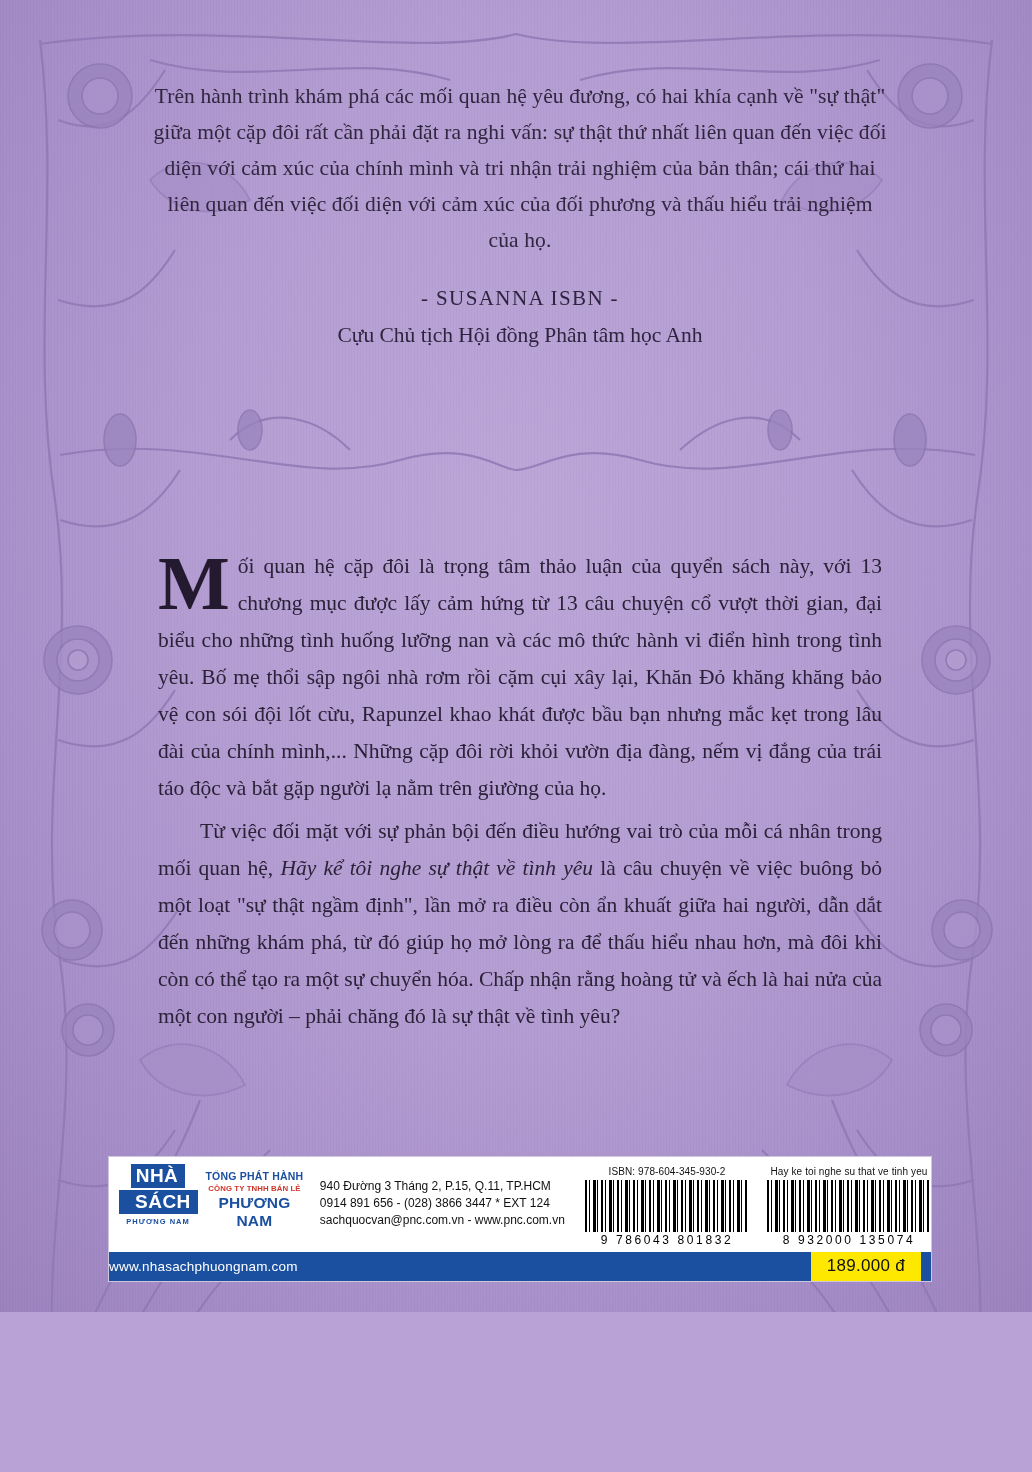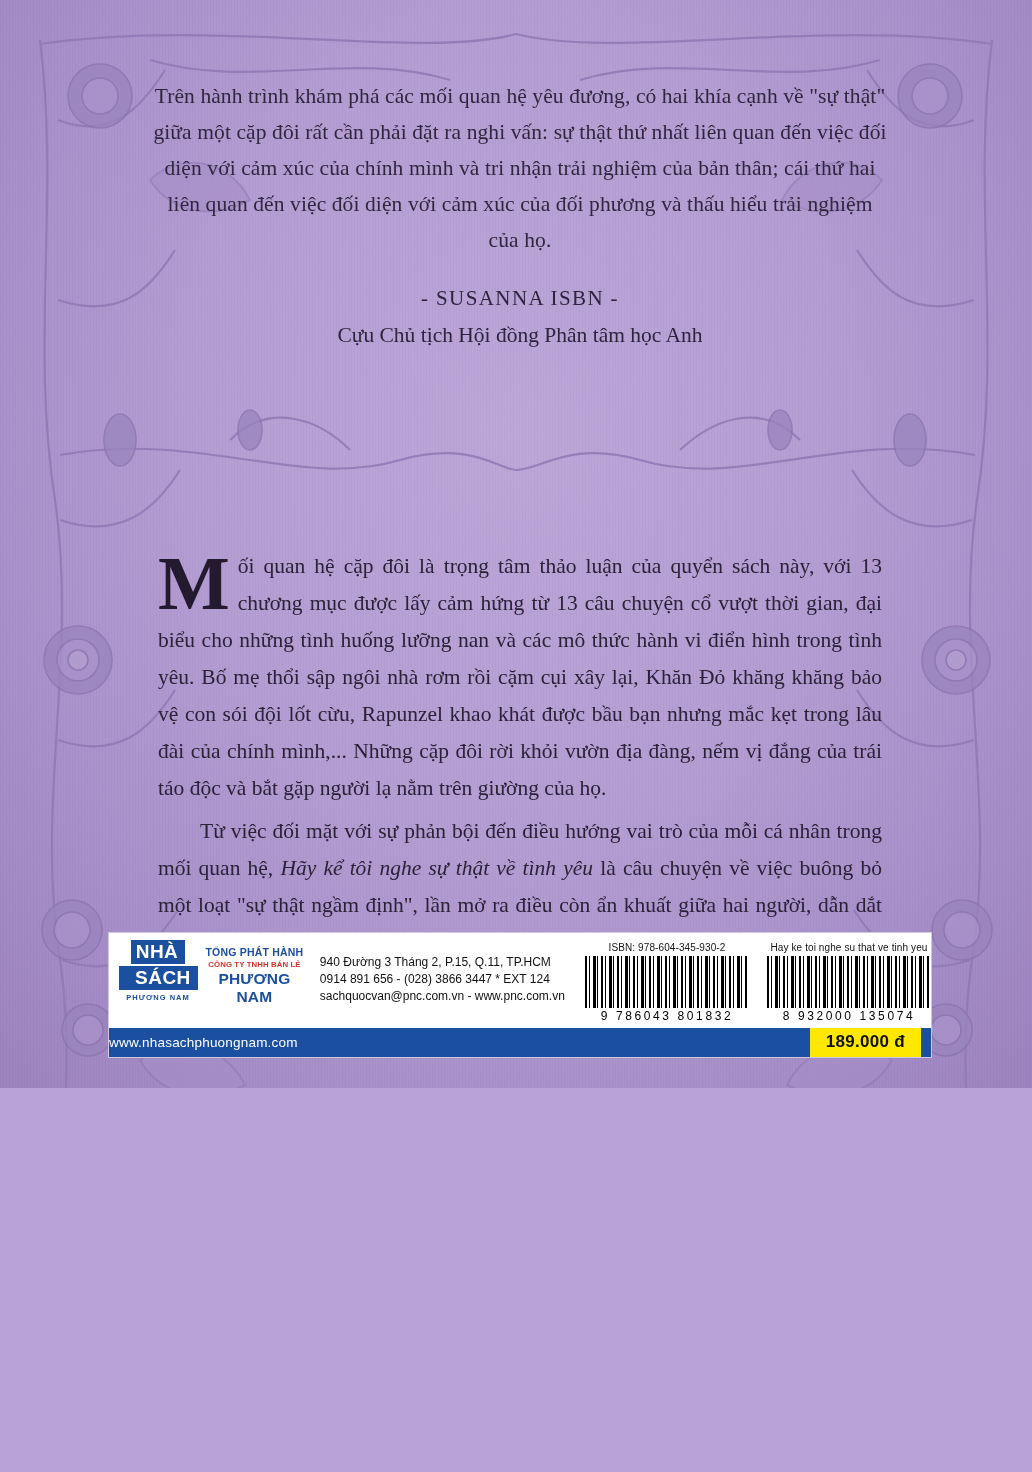--- a/index.html
+++ b/index.html
@@ -10,21 +10,21 @@
     width: 1032px;
     height: 1472px;
     overflow: hidden;
     font-family: "Liberation Serif", serif;
     background: #b9a3d6;
   }
 
   .cover {
     position: relative;
     width: 1032px;
-    height: 1088px;
+    height: 1312px;
     background:
       radial-gradient(ellipse at 50% 40%, #bda7d9 0%, #b49dd2 45%, #a78fc9 75%, #9c83c0 100%);
     overflow: hidden;
   }
 
   
   .texture {
     position: absolute;
     inset: 0;
     background-image:
@@ -246,21 +246,21 @@
     font-family: "Liberation Sans", sans-serif;
     font-size: 13.5px;
     letter-spacing: 0.2px;
   }
   .price {
     position: relative;
     z-index: 2;
     background: #ffe800;
     color: #111;
     font-family: "Liberation Sans", sans-serif;
-    font-weight: bold;
+    font-weight: normal;
     font-size: 17px;
     padding: 4px 16px 5px 16px;
     margin-right: 10px;
     letter-spacing: 0.3px;
   }
 </style>
 </head>
 <body>
 
 <div class="cover">

